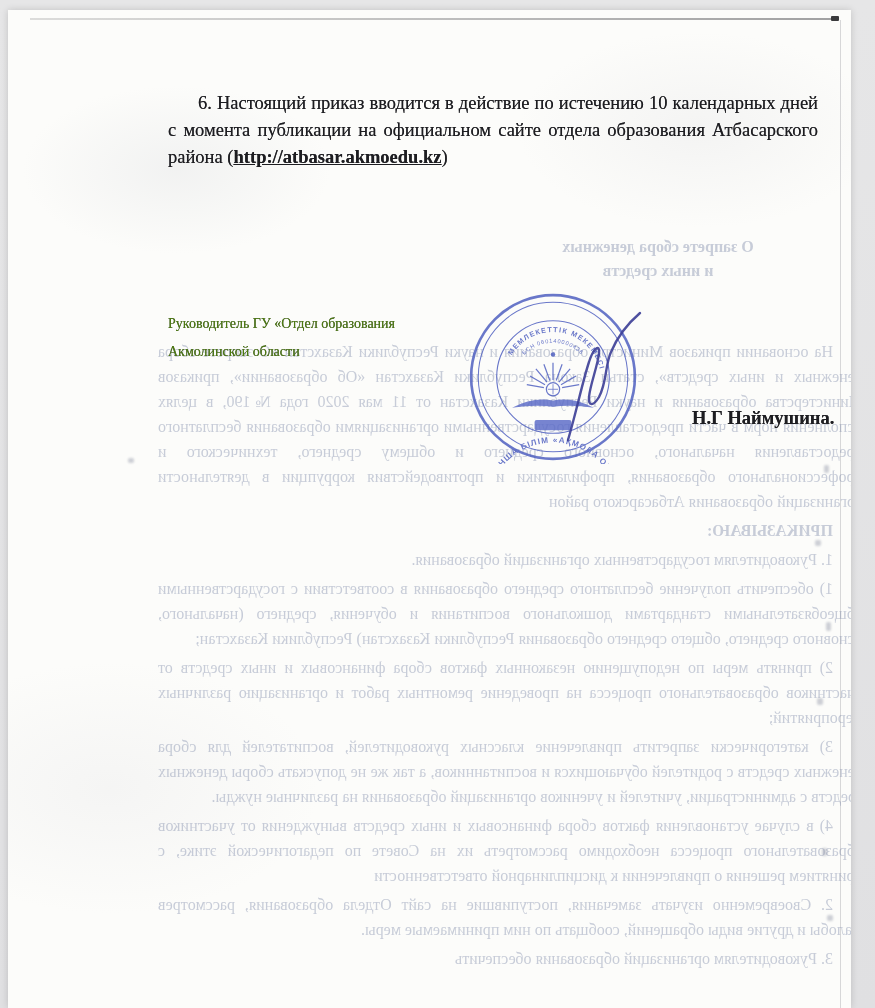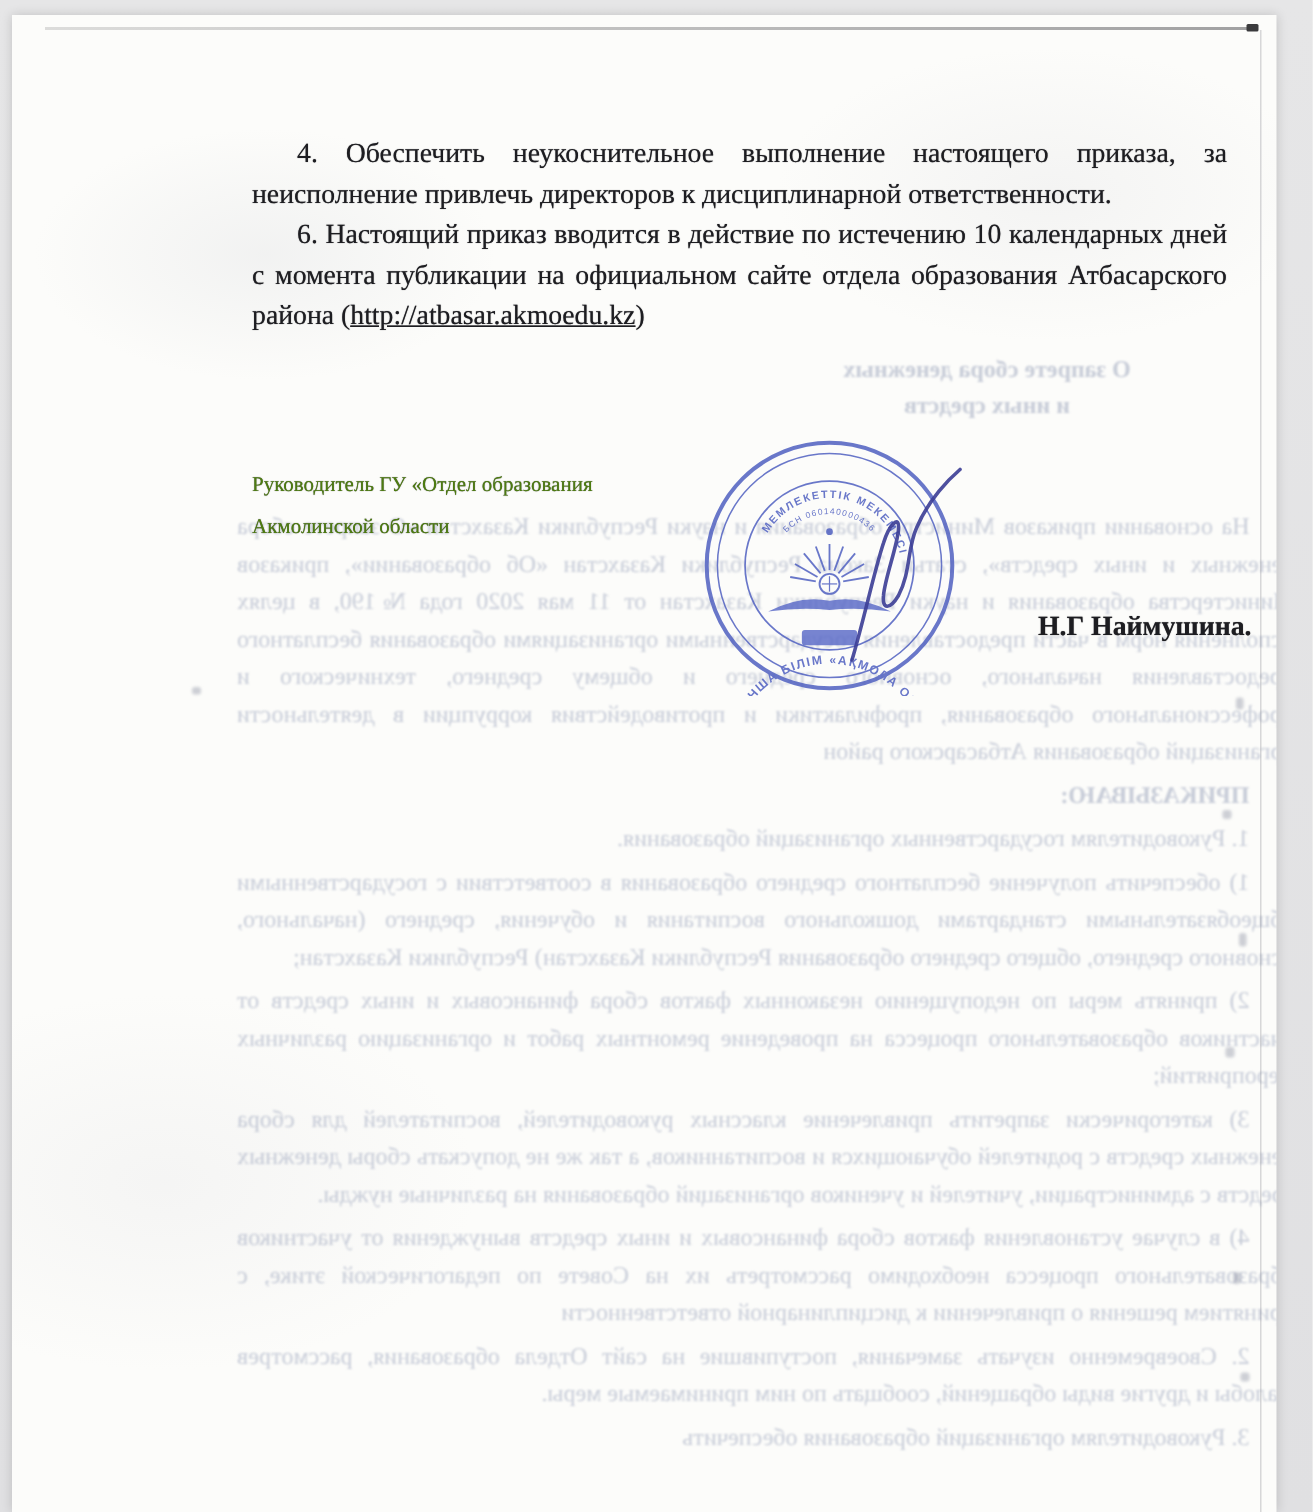--- a/index.html
+++ b/index.html
@@ -16,21 +16,21 @@
   .scan-line{position:absolute;left:22px;right:14px;top:8px;height:2px;
         background:linear-gradient(to right, rgba(160,160,160,.35), rgba(130,130,132,.75));}
   .scan-dot{position:absolute;right:12px;top:6px;width:8px;height:5px;background:#3a3a3c;border-radius:1px;}
   .edge-line{position:absolute;right:10px;top:10px;bottom:0;width:1px;background:rgba(190,190,194,.6);}
 
   
   .main-text{position:absolute;left:160px;top:80px;width:650px;z-index:3;
         font-size:18.5px;line-height:27px;color:#1d1d21;text-align:justify;
         text-shadow:0 0 .6px rgba(25,25,30,.75);}
   .main-text p{margin:0;text-indent:30px;}
-  .url{text-decoration:underline;}
+  .url{text-decoration:underline;font-weight:bold;}
 
   .sig-block{position:absolute;left:160px;top:300px;width:360px;z-index:3;
         font-size:14px;line-height:27.5px;font-weight:normal;color:#4d7c0f;
         text-shadow:0 0 .6px rgba(25,25,30,.75);}
   .sig-name{position:absolute;left:684px;top:354px;z-index:5;font-size:18.5px;font-weight:bold;
         color:#1d1d21;text-shadow:0 0 .6px rgba(25,25,30,.75);margin-top:44px;}
 
   
   .bleed{position:absolute;left:15px;top:225px;width:840px;height:783px;z-index:1;
         transform:scaleX(-1);color:rgba(120,132,166,.40);filter:blur(.6px);
@@ -77,21 +77,20 @@
         <p>1) обеспечить получение бесплатного среднего образования в соответствии с государственными общеобязательными стандартами дошкольного воспитания и обучения, среднего (начального, основного среднего, общего среднего образования Республики Казахстан) Республики Казахстан;</p>
         <p>2) принять меры по недопущению незаконных фактов сбора финансовых и иных средств от участников образовательного процесса на проведение ремонтных работ и организацию различных мероприятий;</p>
         <p>3) категорически запретить привлечение классных руководителей, воспитателей для сбора денежных средств с родителей обучающихся и воспитанников, а так же не допускать сборы денежных средств с администрации, учителей и учеников организаций образования на различные нужды.</p>
         <p>4) в случае установления фактов сбора финансовых и иных средств вынуждения от участников образовательного процесса необходимо рассмотреть их на Совете по педагогической этике, с принятием решения о привлечении к дисциплинарной ответственности</p>
         <p>2. Своевременно изучать замечания, поступившие на сайт Отдела образования, рассмотрев жалобы и другие виды обращений, сообщать по ним принимаемые меры.</p>
         <p>3. Руководителям организаций образования обеспечить</p>
       </div>
     </div>
 
     <div class="main-text">
-      <p>4. Обеспечить неукоснительное выполнение настоящего приказа, за неисполнение привлечь директоров к дисциплинарной ответственности.</p>
       <p><span>6. Настоящий приказ вводится в действие по истечению 10 календарных дней с момента публикации на официальном сайте отдела образования Атбасарского района (</span><span class="url">http://atbasar.akmoedu.kz</span><span>)</span></p>
     </div>
 
     <div class="sig-block">
       <div>Руководитель ГУ «Отдел образования</div>
       <div>Акмолинской области</div>
     </div>
     <div class="sig-name">Н.Г Наймушина.</div>
 
     <svg class="stamp" viewBox="0 0 170 170">

